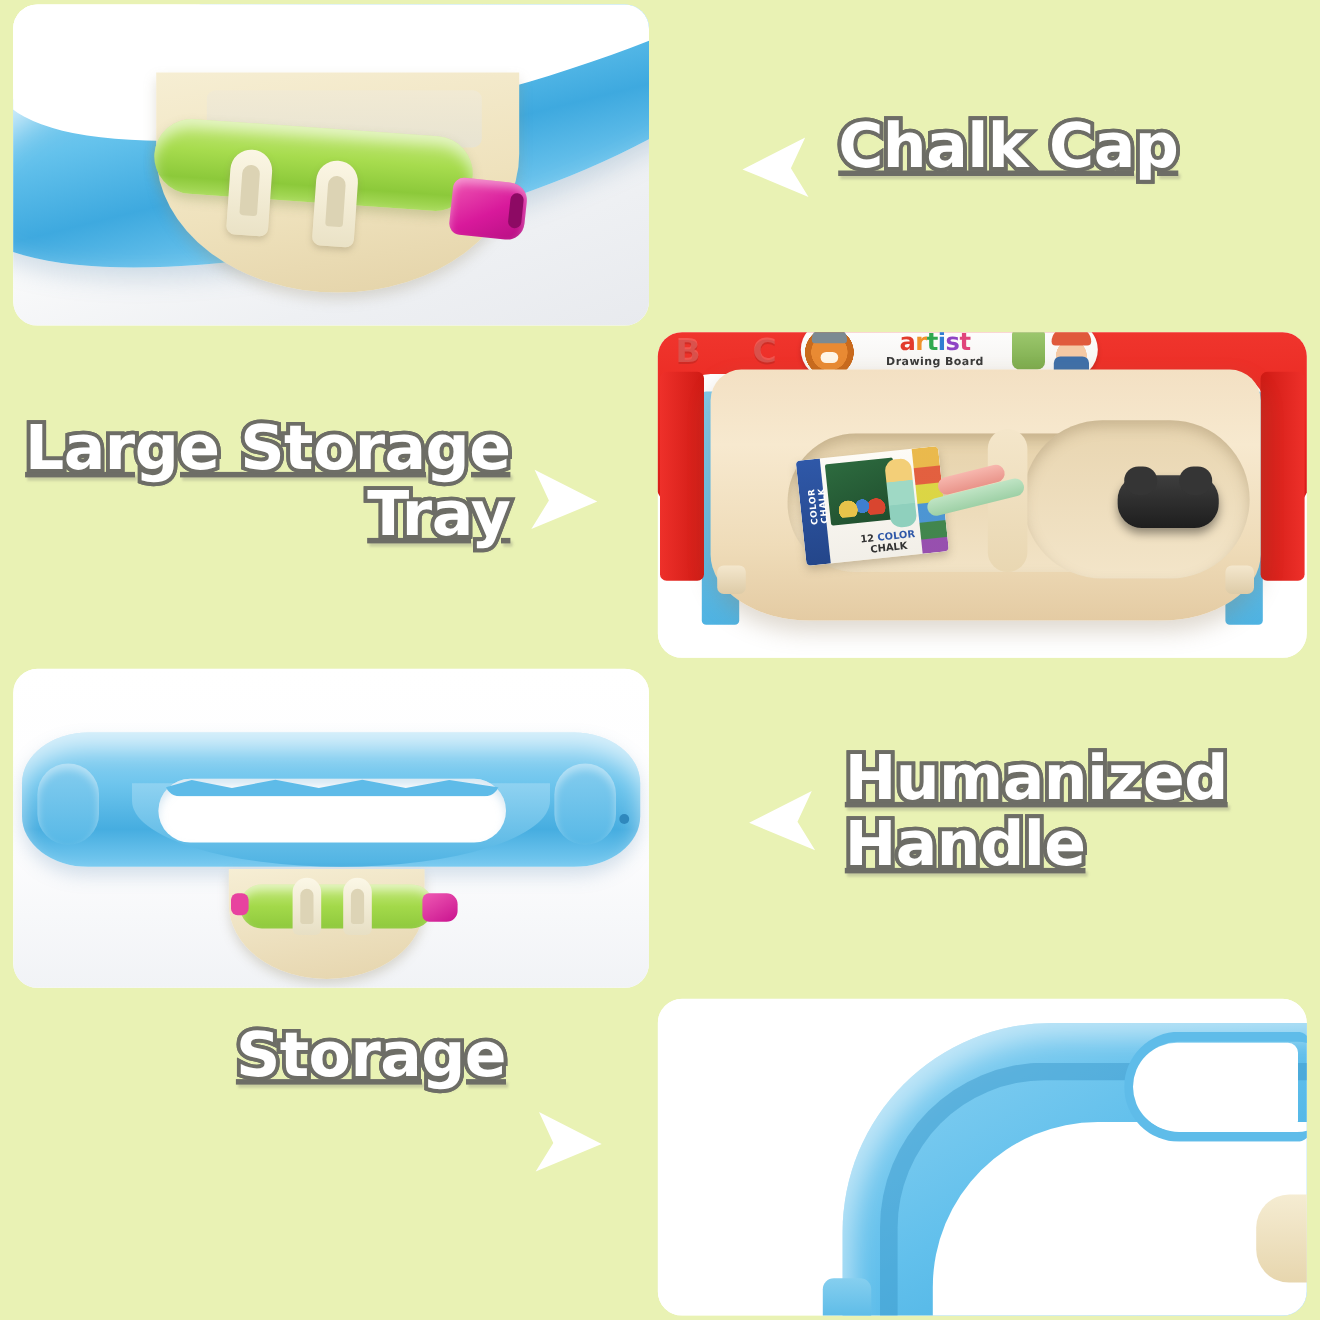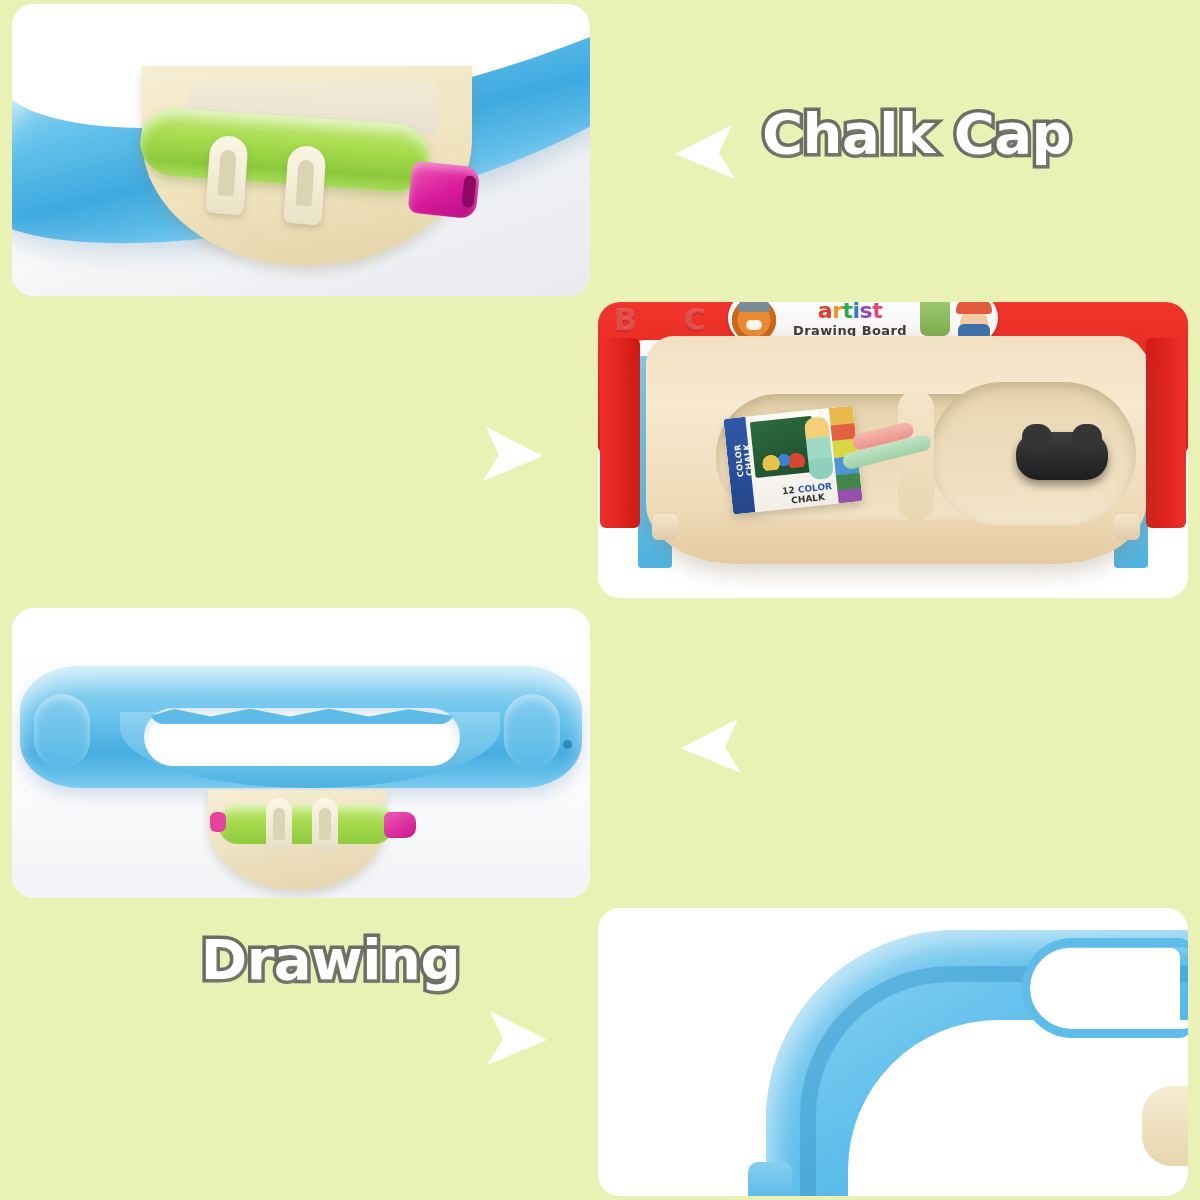--- a/index.html
+++ b/index.html
@@ -24,21 +24,21 @@
     position:absolute;
     font-family:"DejaVu Sans", sans-serif;
     font-weight:700;
     color:#ffffff;
     line-height:1.08;
     letter-spacing:-0.5px;
     -webkit-text-stroke:7px #6d6d66;
     paint-order:stroke fill;
     text-shadow:2px 3px 2px rgba(140,140,120,0.35);
   }
-  .caption span { display:block; }
+  .caption span { display:block;text-decoration:underline; }
 
   
   .arrow { position:absolute; }
   .arrow svg { display:block; }
 
   
   .p1 { left:12px; top:4px; width:578px; height:292px; }
   .p1 .bgwhite { position:absolute; inset:0;
      background:linear-gradient(160deg,#ffffff 0%,#fdfdfd 40%,#eef0f3 75%,#e8eaee 100%); }
   .p1 .blue-bar {
@@ -148,21 +148,21 @@
      background:#fff5e6; border-radius:8px;
   }
   .p2 .logo-txt { text-align:center; flex:1 1 auto; line-height:1; }
   .p2 .logo-word { font-size:22px; font-weight:700; letter-spacing:-.5px; }
   .p2 .logo-word b:nth-child(1){color:#e23b2c;}
   .p2 .logo-word b:nth-child(2){color:#f0932b;}
   .p2 .logo-word b:nth-child(3){color:#2fa84f;}
   .p2 .logo-word b:nth-child(4){color:#2f7dd1;}
   .p2 .logo-word b:nth-child(5){color:#8e44c4;}
   .p2 .logo-word b:nth-child(6){color:#e0457b;}
-  .p2 .logo-sub { font-size:13px; font-weight:700; color:#3a3a3a; letter-spacing:.4px; margin-top:2px; }
+  .p2 .logo-sub { font-size:10px; font-weight:700; color:#3a3a3a; letter-spacing:.4px; margin-top:2px; }
   .p2 .logo-cup {
      width:30px; height:36px; flex:0 0 auto; position:relative;
      background:linear-gradient(180deg,#9ec96f,#7cab4c); border-radius:4px 4px 7px 7px;
   }
   .p2 .logo-girl {
      width:48px; height:44px; flex:0 0 auto; position:relative;
      background:radial-gradient(circle at 50% 62%, #f4c9a5 0 38%, transparent 39%);
   }
   .p2 .logo-girl::before {
      content:""; position:absolute; left:6px; top:2px; width:36px; height:16px;
@@ -478,34 +478,42 @@
 
   <div class="arrow" style="left:672px; top:122px;">
     <svg width="68" height="62" viewBox="0 0 68 62">
       <path d="M3 32 L60 3 L47 31 L63 57 Z" fill="#ffffff"></path>
     </svg>
   </div>
   <div class="caption" style="left:762px; top:104px; font-size:56px; text-align:left;">
     <span>Chalk Cap</span>
   </div>
 
+  <div class="caption" style="left:0px; top:378px; width:464px; font-size:56px; text-align:right;">
+    <span>Large Storage</span>
+    <span>Tray</span>
+  </div>
   <div class="arrow" style="left:478px; top:424px;">
     <svg width="68" height="62" viewBox="0 0 68 62">
       <path d="M65 32 L8 3 L21 31 L5 57 Z" fill="#ffffff"></path>
     </svg>
   </div>
 
   <div class="arrow" style="left:678px; top:716px;">
     <svg width="68" height="62" viewBox="0 0 68 62">
       <path d="M3 32 L60 3 L47 31 L63 57 Z" fill="#ffffff"></path>
     </svg>
   </div>
+  <div class="caption" style="left:768px; top:678px; font-size:56px; text-align:left;">
+    <span>Humanized</span>
+    <span>Handle</span>
+  </div>
 
   <div class="caption" style="left:0px; top:930px; width:460px; font-size:56px; text-align:right;">
-    <span>Drawing</span>
+    <span>Storage</span>
   </div>
   <div class="arrow" style="left:482px; top:1008px;">
     <svg width="68" height="62" viewBox="0 0 68 62">
       <path d="M65 32 L8 3 L21 31 L5 57 Z" fill="#ffffff"></path>
     </svg>
   </div>
 
 </div>
 
 </body></html>

